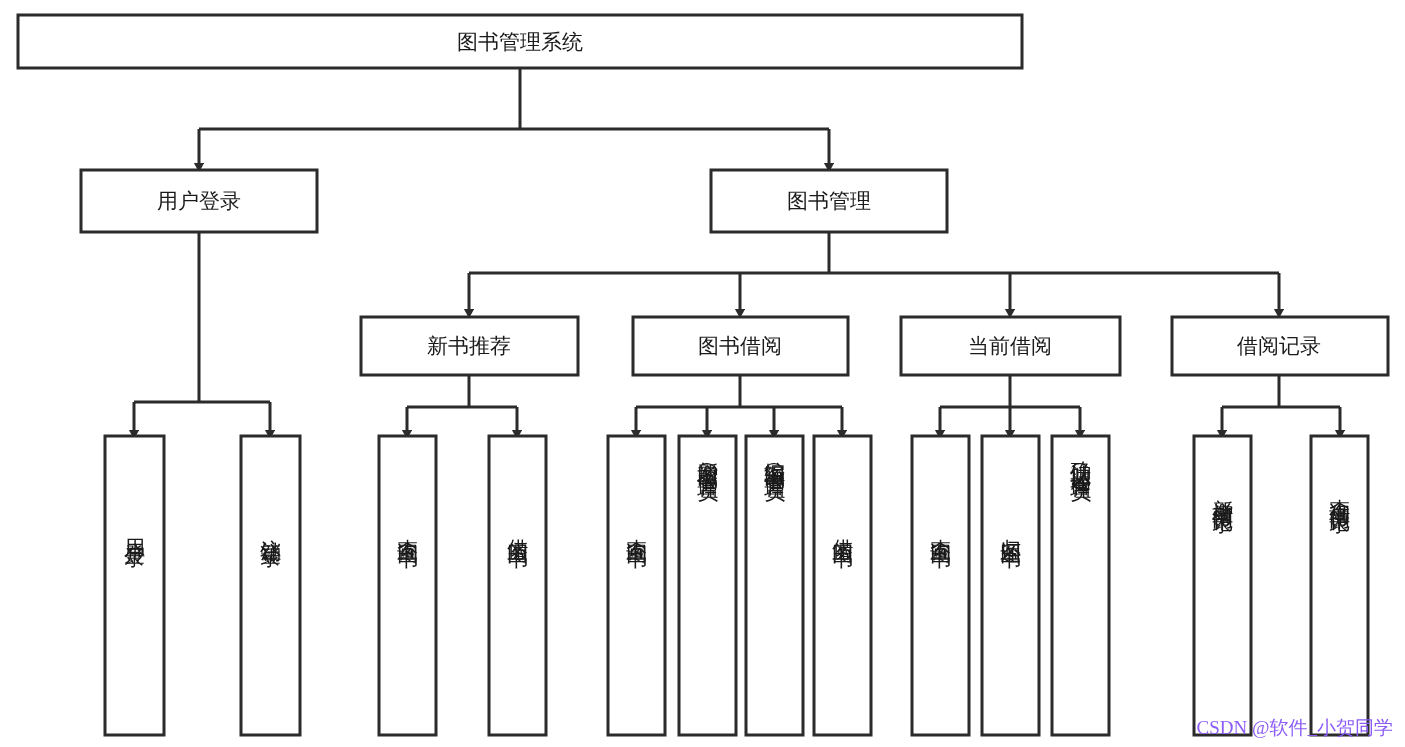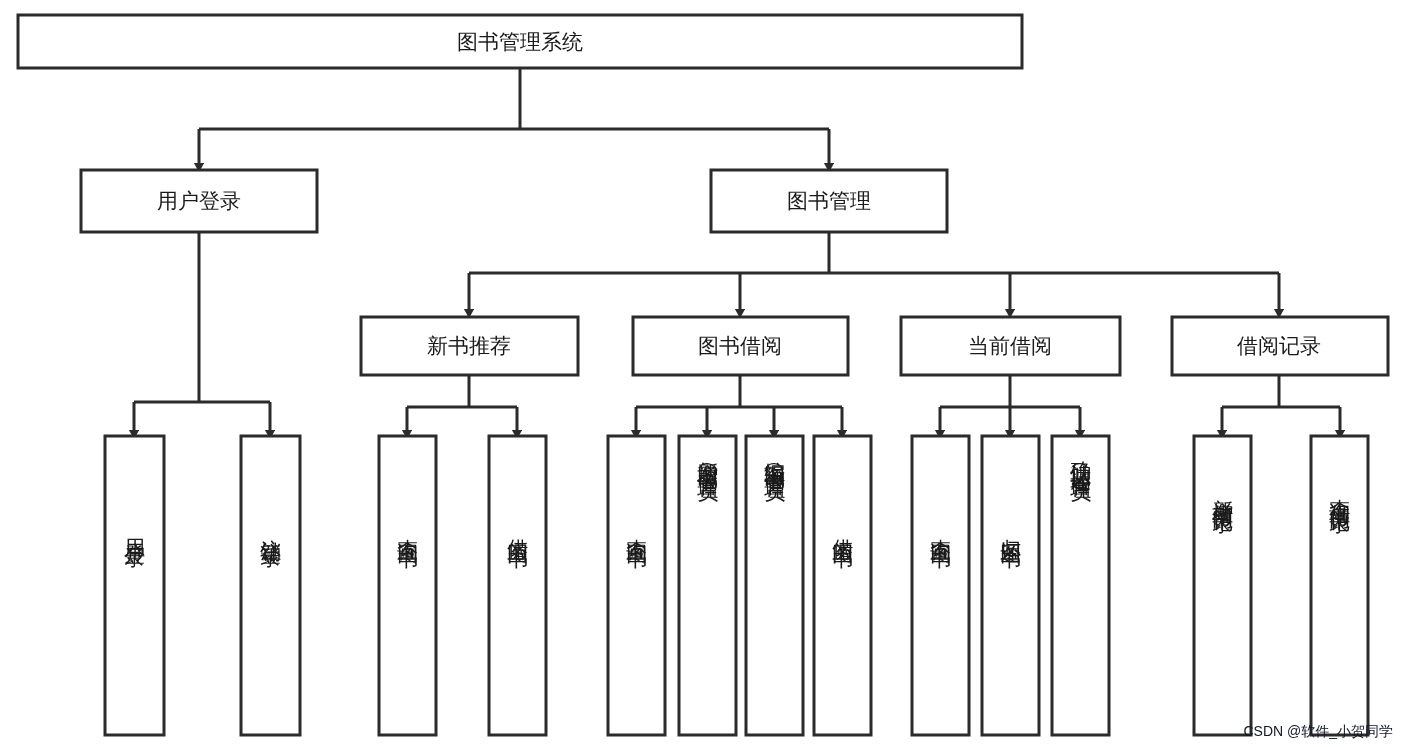--- a/index.html
+++ b/index.html
@@ -58,23 +58,23 @@
     font-size: 21px;
     line-height: 1.08;
     color: #1a1a1a;
     letter-spacing: 3px;
     white-space: nowrap;
   }
   .watermark {
     position: absolute;
     right: 12px;
     bottom: 6px;
-    font-family: Liberation Sans, sans-serif;
-    font-size: 14px;
-    color: #0f172a;
+    font-family: Liberation Serif, serif;
+    font-size: 19px;
+    color: #8b5cf6;
     white-space: nowrap;
     user-select: none;
   }
 </style>
 </head>
 <body>
 
 <div id="diagram-root">
 
   <svg id="flow-svg" viewBox="0 0 1405 747">

